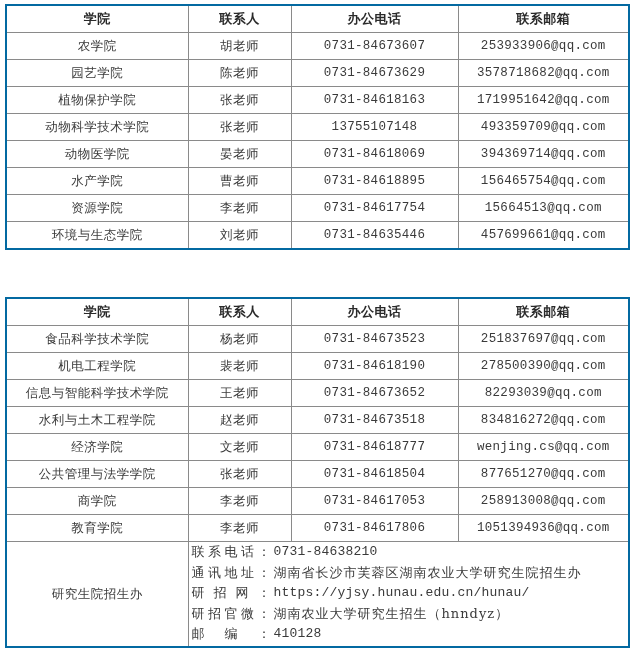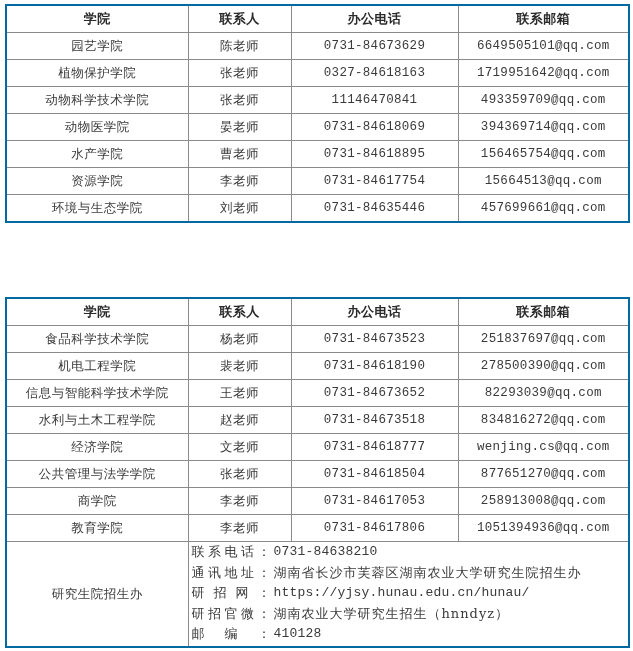--- a/index.html
+++ b/index.html
@@ -100,35 +100,41 @@
   <thead>
     <tr>
       <th>学院</th>
       <th>联系人</th>
       <th>办公电话</th>
       <th>联系邮箱</th>
     </tr>
   </thead>
   <tbody id="tbody-1">
       <tr>
+        <td>农学院</td>
+        <td>胡老师</td>
+        <td class="mono">0731-84673607</td>
+        <td class="mono">253933906@qq.com</td>
+      </tr>
+      <tr>
         <td>园艺学院</td>
         <td>陈老师</td>
         <td class="mono">0731-84673629</td>
-        <td class="mono">6649505101@qq.com</td>
+        <td class="mono">3578718682@qq.com</td>
       </tr>
       <tr>
         <td>植物保护学院</td>
         <td>张老师</td>
-        <td class="mono">0327-84618163</td>
+        <td class="mono">0731-84618163</td>
         <td class="mono">1719951642@qq.com</td>
       </tr>
       <tr>
         <td>动物科学技术学院</td>
         <td>张老师</td>
-        <td class="mono">11146470841</td>
+        <td class="mono">13755107148</td>
         <td class="mono">493359709@qq.com</td>
       </tr>
       <tr>
         <td>动物医学院</td>
         <td>晏老师</td>
         <td class="mono">0731-84618069</td>
         <td class="mono">394369714@qq.com</td>
       </tr>
       <tr>
         <td>水产学院</td>

